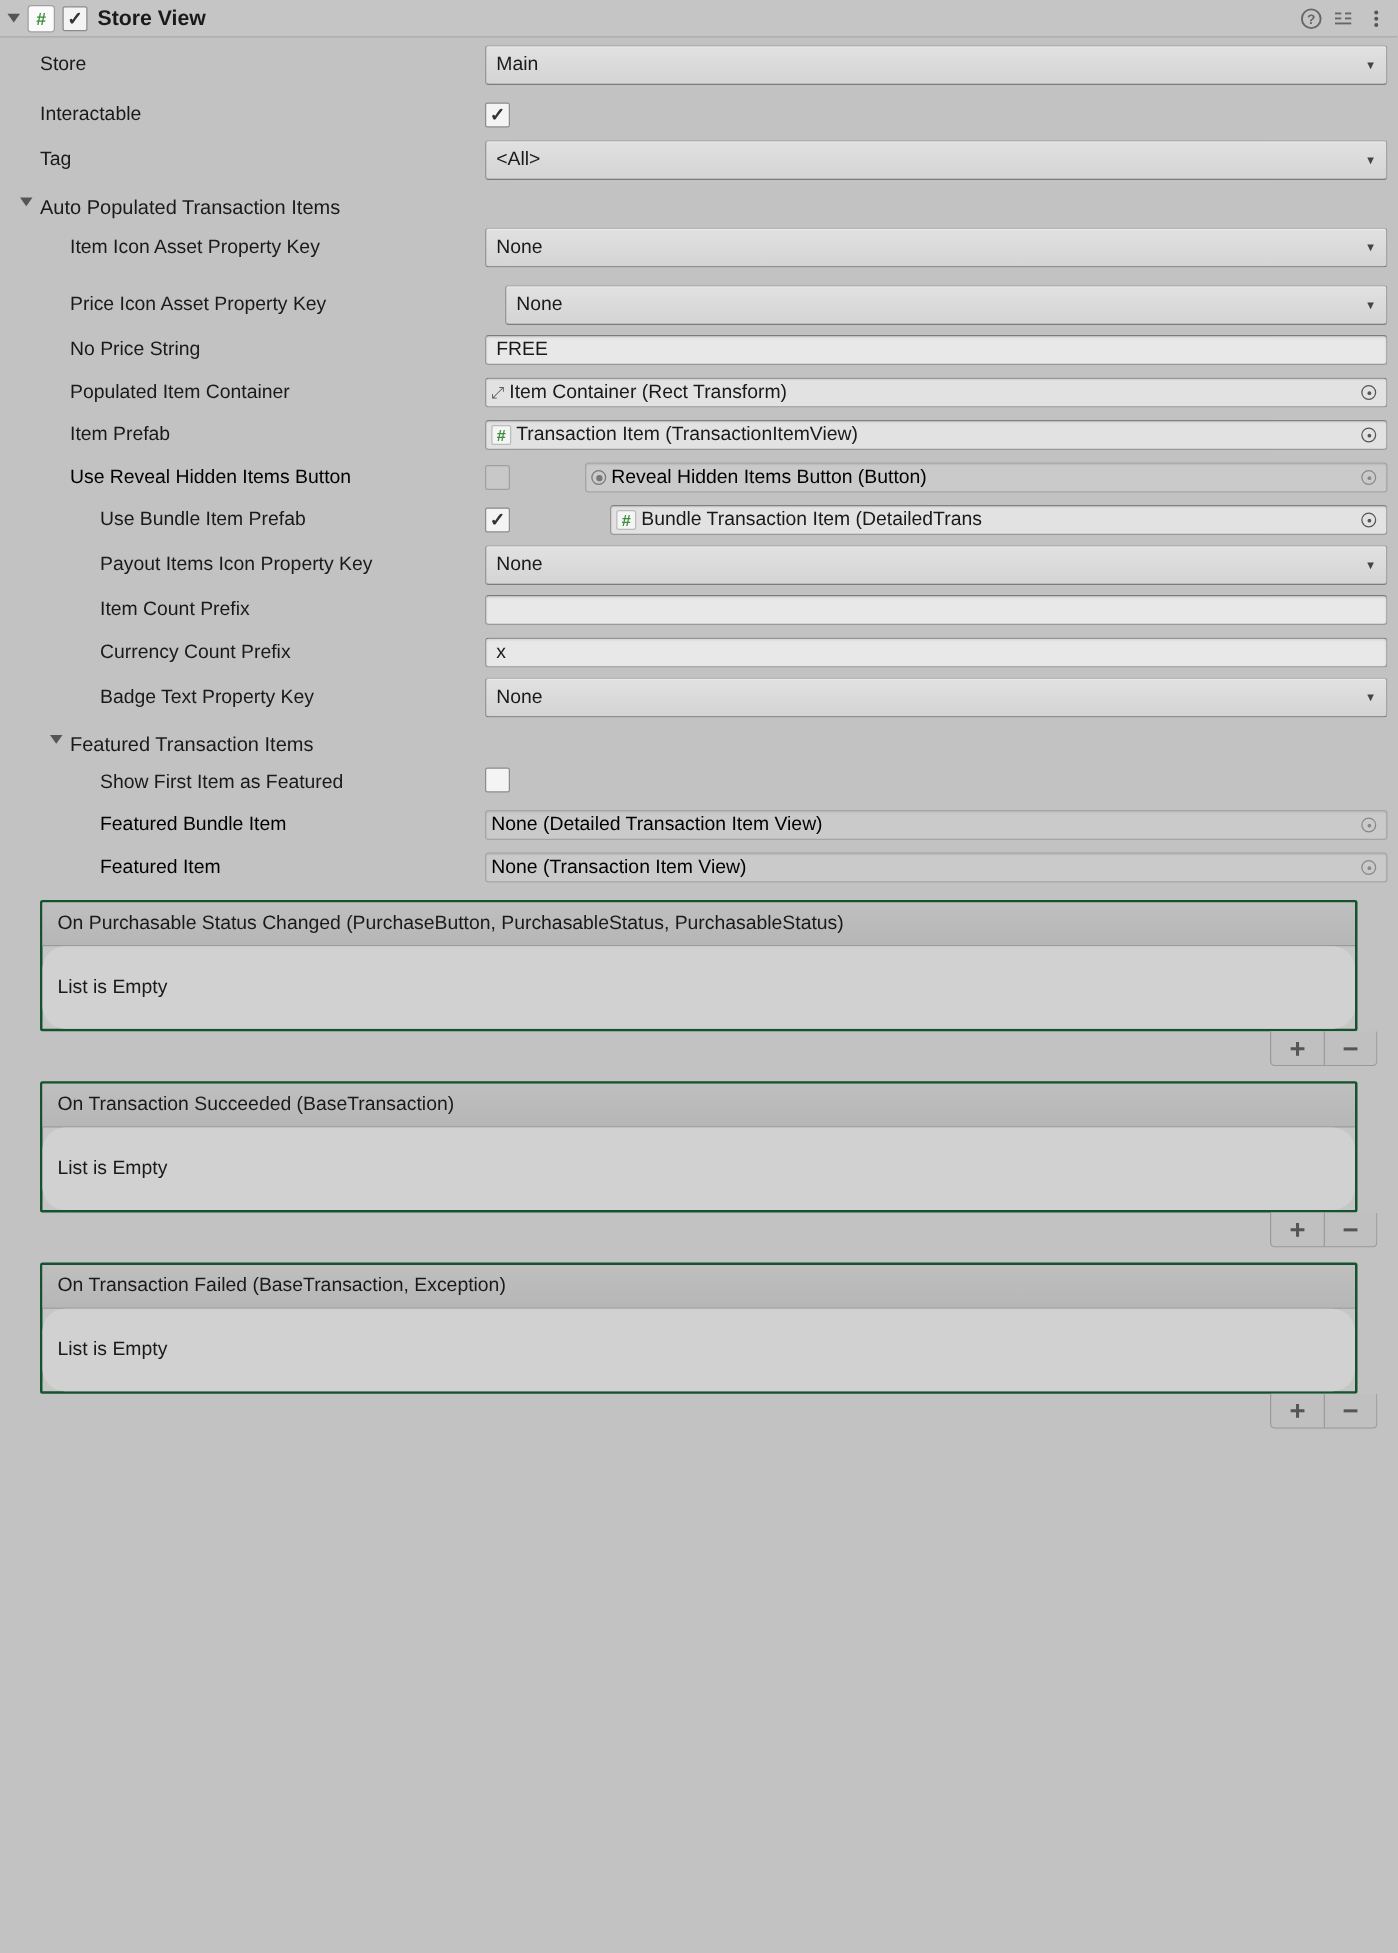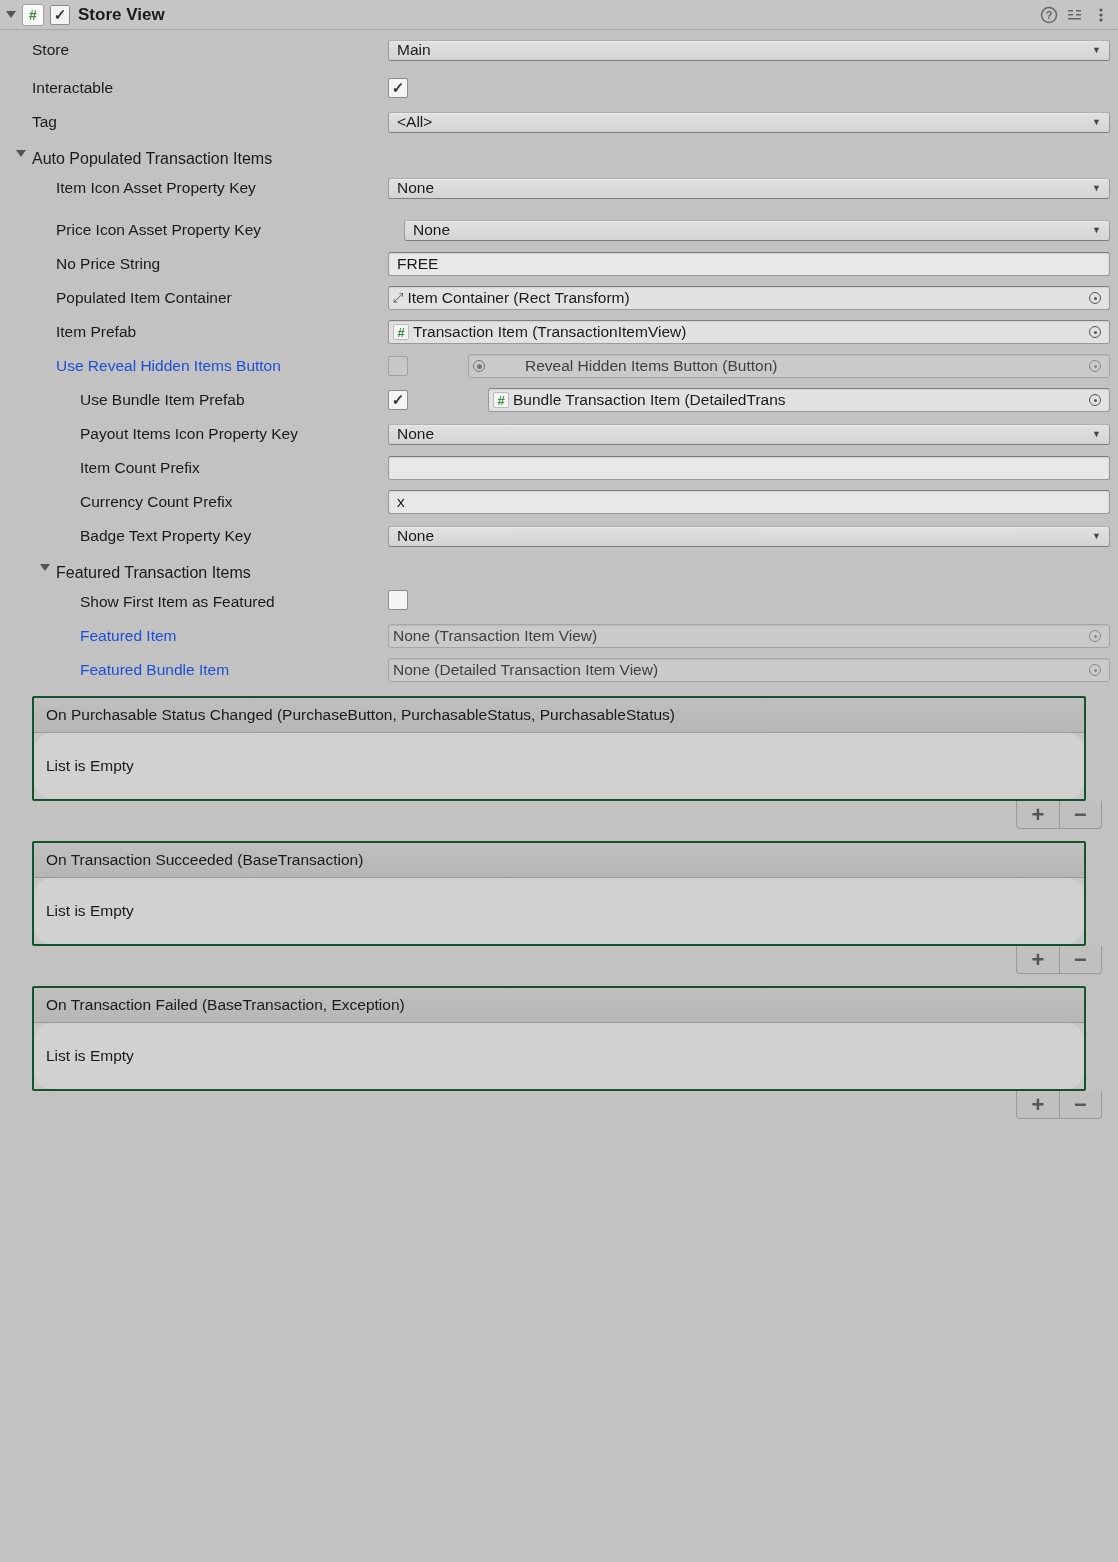--- a/index.html
+++ b/index.html
@@ -77,27 +77,27 @@
   min-height: 28px;
   margin-bottom: 6px;
 }
 .label {
   width: 380px;
   padding-left: 24px;
   flex-shrink: 0;
 }
 .label.indent1 { padding-left: 48px; }
 .label.indent2 { padding-left: 72px; }
-.label.disabled { color: #1d4ed8; }
+.label.disabled { color: #000000; }
 .control { flex: 1; }
 .dropdown {
   background: linear-gradient(#e1e1e1, #d4d4d4);
   border: 1px solid #999;
   border-radius: 3px;
-  height: 21px;
+  height: 32px;
   display: flex;
   align-items: center;
   padding: 0 8px;
   cursor: pointer;
   position: relative;
   box-shadow: inset 0 1px 0 rgba(255,255,255,0.3);
   border-top-color: #b0b0b0;
   border-bottom-color: #7c7c7c;
 }
 .dropdown::after {
@@ -127,22 +127,21 @@
   display: flex;
   align-items: center;
   padding: 0 4px;
   cursor: pointer;
   position: relative;
   box-shadow: inset 0 1px 1px rgba(0,0,0,0.08);
 }
 .objectfield.disabled {
   background: #cacaca;
   border-color: #a5a5a5;
-  color: #404040;
-  gap: 36px;
+  color: #000000;
 }
 .target-icon {
   width: 16px; height: 16px;
   position: absolute;
   right: 6px;
   display: flex; align-items: center; justify-content: center;
 }
 .target-icon::before {
   content: "";
   width: 10px; height: 10px;
@@ -409,33 +408,33 @@
   <div class="section-header sub">
     <div class="foldout"></div>
     <div class="section-title">Featured Transaction Items</div>
   </div>
 
   <div class="row">
     <div class="label indent2">Show First Item as Featured</div>
     <div class="control"><div class="checkbox"></div></div>
   </div>
   <div class="row">
+    <div class="label indent2 disabled">Featured Bundle Item</div>
+    <div class="control">
+      <div class="objectfield disabled">
+        <span>None (Detailed Transaction Item View)</span>
+        <span class="target-icon disabled"></span>
+      </div>
+    </div>
+  </div>
+  <div class="row">
     <div class="label indent2 disabled">Featured Item</div>
     <div class="control">
       <div class="objectfield disabled">
         <span>None (Transaction Item View)</span>
-        <span class="target-icon disabled"></span>
-      </div>
-    </div>
-  </div>
-  <div class="row">
-    <div class="label indent2 disabled">Featured Bundle Item</div>
-    <div class="control">
-      <div class="objectfield disabled">
-        <span>None (Detailed Transaction Item View)</span>
         <span class="target-icon disabled"></span>
       </div>
     </div>
   </div>
 
   <div class="event-block">
     <div class="event-header">On Purchasable Status Changed (PurchaseButton, PurchasableStatus, PurchasableStatus)</div>
     <div class="event-body">List is Empty</div>
   </div>
   <div class="event-footer">

